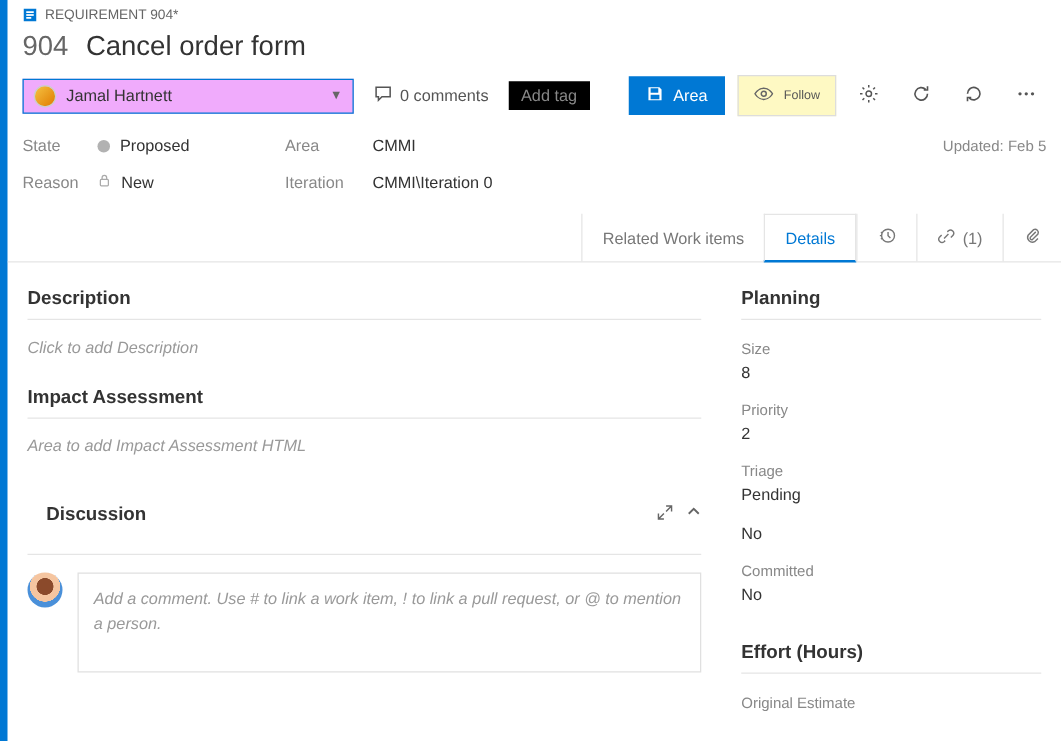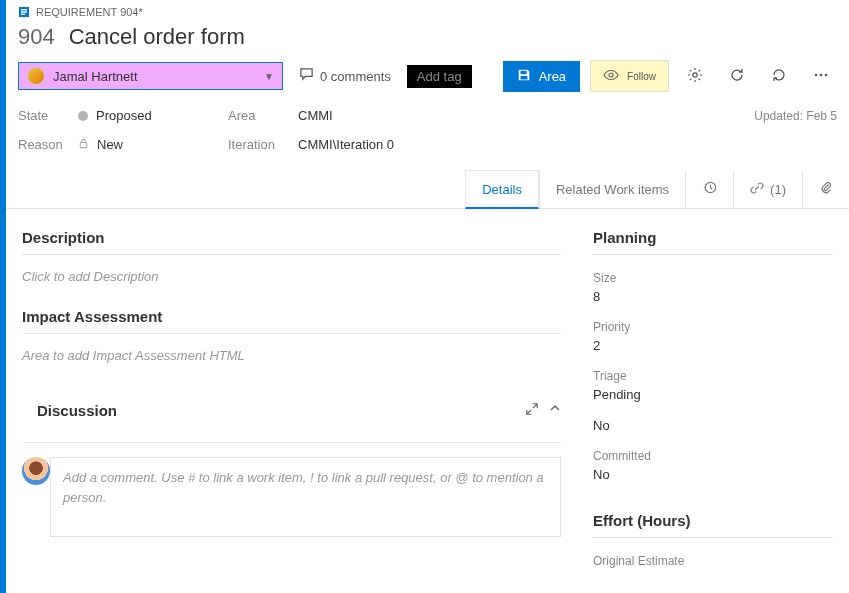--- a/index.html
+++ b/index.html
@@ -128,21 +128,21 @@
     }
     .disc-header {
       display: flex; align-items: center; justify-content: space-between;
       border-bottom: 1px solid #e5e5e5; padding-bottom: 8px;
       margin-bottom: 14px;
     }
     .disc-header h3 { border: none; margin: 15px; padding: 0; }
     .disc-icons { display: flex; gap: 10px; color: #666; }
     .disc-icons span { cursor: pointer; }
     .comment-box {
-      display: flex; gap: 0; align-items: flex-start;
+      display: flex; gap: 12px; align-items: flex-start;
     }
     .comment-box .avatar2 {
       width: 28px; height: 28px; border-radius: 50%;
       background: radial-gradient(circle at 50% 40%, #8b4a2b 30%, #f5c5a0 32%, #f5c5a0 55%, #4a90d9 56%);
       flex-shrink: 0;
     }
     .comment-input {
       flex: 1; border: 1px solid #e0e0e0; padding: 10px 12px;
       min-height: 80px; color: #999; font-style: italic;
       font-size: 13px; line-height: 1.5;
@@ -265,22 +265,22 @@
           <path d="M4 5V3.5a2 2 0 0 1 4 0V5" fill="none" stroke="#aaa" stroke-width="1.1"></path>
         </svg>
     </span>
     <span>New</span>
   </div>
   <div class="meta-label">Iteration</div>
   <div class="meta-value">CMMI\Iteration 0</div>
 </div>
 
 <div class="tab-row">
+  <div class="tab">Related Work items</div>
   <div class="tab active">Details</div>
-  <div class="tab">Related Work items</div>
   <div class="tab">
     <span>
       <svg width="15" height="15" viewBox="0 0 16 16">
           <circle cx="9" cy="8" r="5.5" fill="none" stroke="#777" stroke-width="1.2"></circle>
           <path d="M9 5v3l2 2M2 8h1M3 5l.7.7M3 11l.7-.7" fill="none" stroke="#777" stroke-width="1.2"></path>
         </svg>
     </span>
   </div>
   <div class="tab">
     <span>

